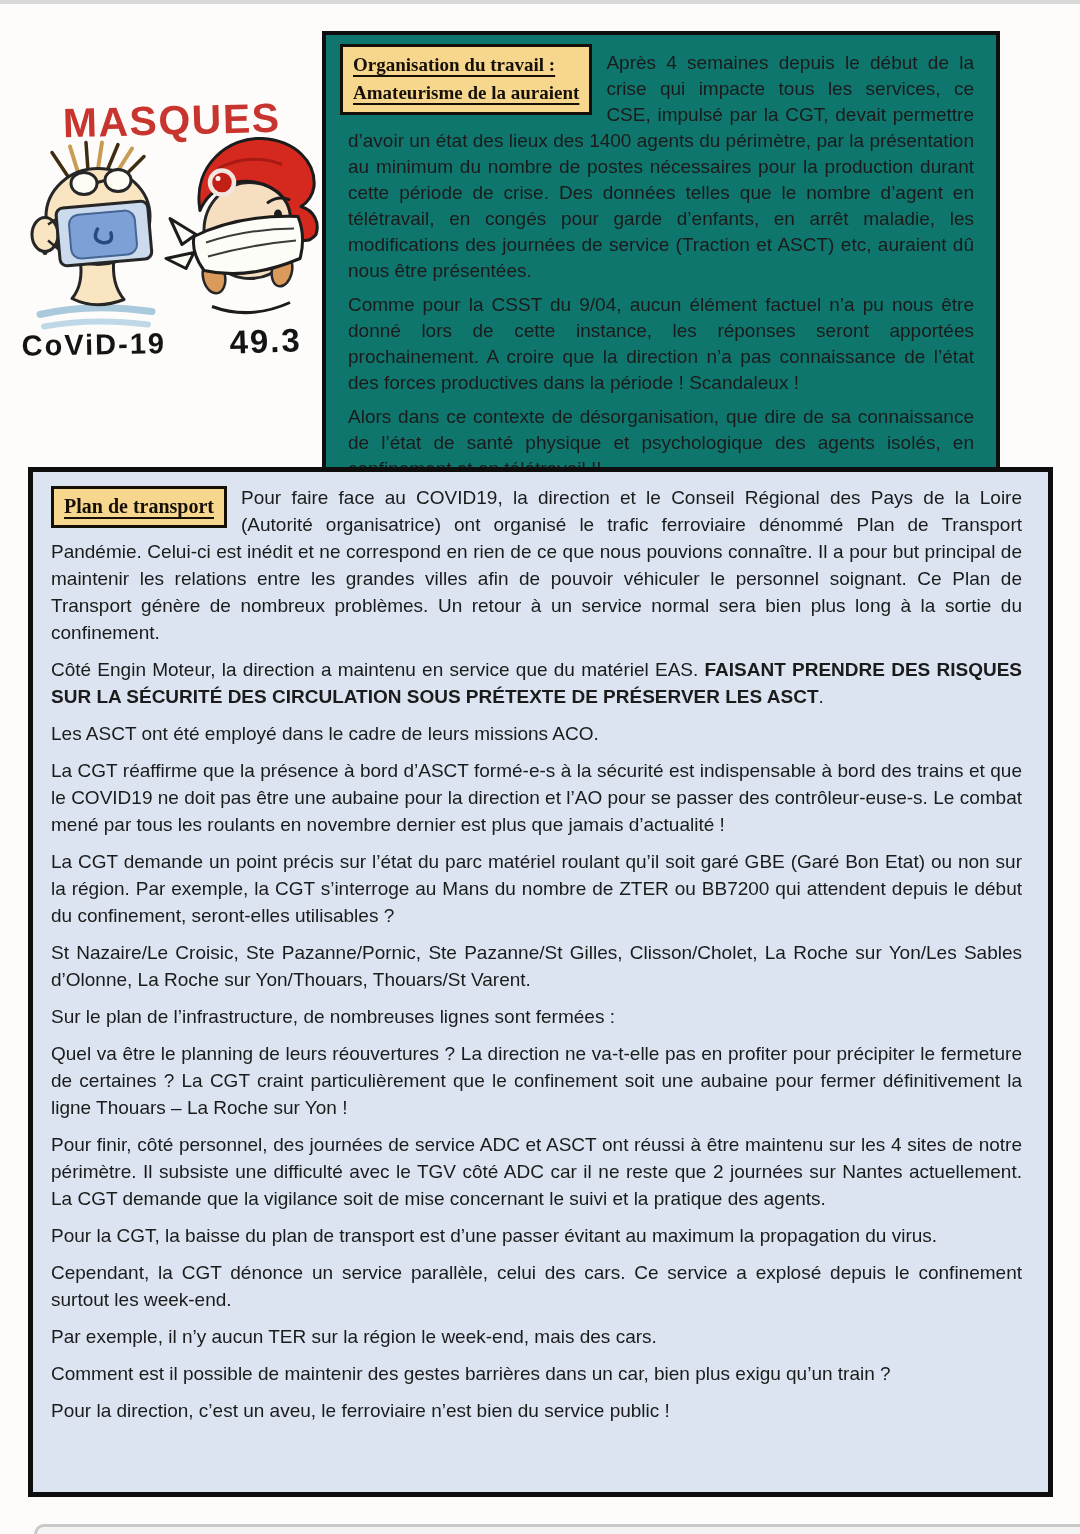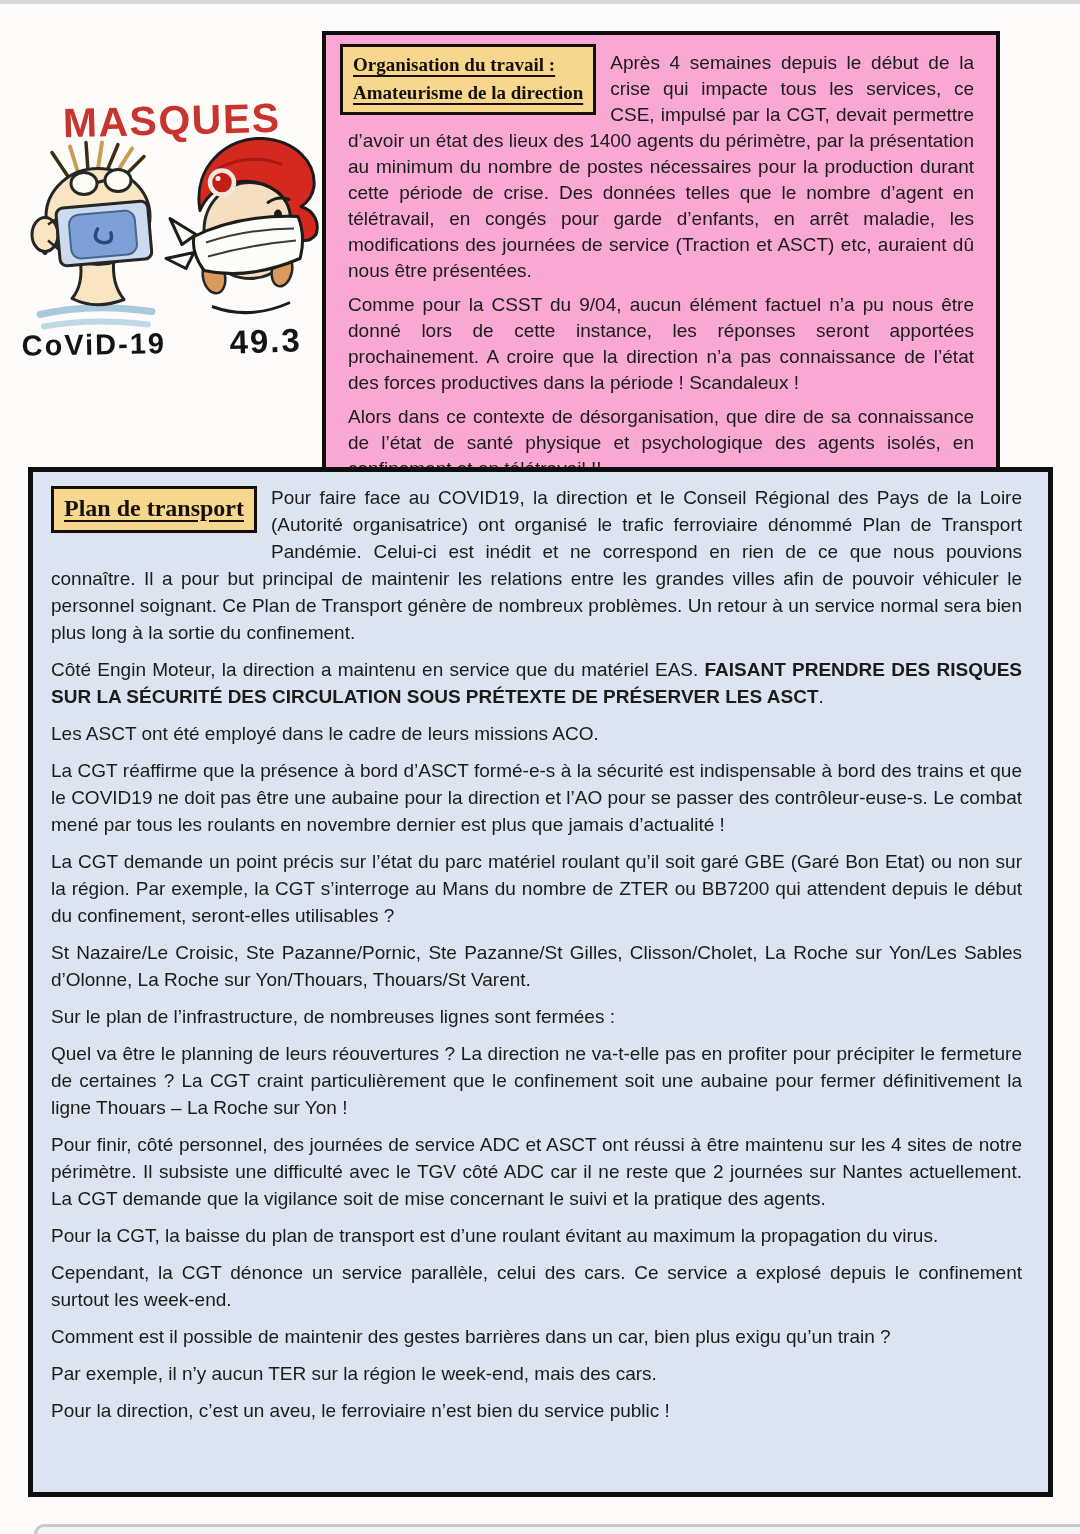--- a/index.html
+++ b/index.html
@@ -17,21 +17,21 @@
   
   .cartoon{position:absolute;left:6px;top:86px;width:320px;height:290px;}
   
   .frame{
     position:absolute;box-sizing:border-box;
     border:4px solid #0e0e0e;
     text-align:justify;
   }
   .work-box{
     left:322px;top:31px;width:678px;min-height:414px;
-    background:#f9a8d4;
+    background:#0f766e;
     padding:7px 14px 8px 14px;
     font-size:19px;line-height:26px;
   }
   .work-box p{margin:8px;}
   .transport-box{
     left:28px;top:467px;width:1025px;height:1030px;
     background:#dbe4f0;
     border-width:5px;
     padding:12px 18px 10px 18px;
     font-size:19px;line-height:27px;
@@ -43,21 +43,21 @@
     background:#f6d78d;
     border:3px solid #141007;
     padding:4px 10px 6px 10px;
     margin:2px 14px 8px 0;
     font-family:"Liberation Serif","DejaVu Serif",serif;
     font-weight:bold;
     color:#171008;
     text-align:left;
   }
   .work-hdr{font-size:19px;line-height:1.45;}
-  .transport-hdr{font-size:24px;line-height:1.3;}
+  .transport-hdr{font-size:20px;line-height:1.3;}
   .hdr-line{
     text-decoration:underline;
     text-decoration-thickness:2px;
     text-underline-offset:4px;
     white-space:nowrap;
   }
   .transport-box strong{font-weight:bold;}
   
   .next-hint{
     position:absolute;top:1524px;left:34px;right:0;height:10px;
@@ -134,40 +134,40 @@
     <path d="M34,176 Q72,190 112,172" stroke="#1c1c1c" stroke-width="3" fill="none"></path>
   </g>
 
   <text x="88" y="266" text-anchor="middle" font-size="29" font-weight="bold" fill="#141414" letter-spacing="2" transform="rotate(-1 88 266)" font-family="Liberation Sans, DejaVu Sans, sans-serif">CoViD-19</text>
   <text x="260" y="264" text-anchor="middle" font-size="33" font-weight="bold" fill="#141414" letter-spacing="2" transform="rotate(-2 260 264)" font-family="Liberation Sans, DejaVu Sans, sans-serif">49.3</text>
 </svg>
 
 <div class="frame work-box">
   <div class="hdr-box work-hdr">
     <div class="hdr-line">Organisation du travail :</div>
-    <div class="hdr-line">Amateurisme de la direction</div>
+    <div class="hdr-line">Amateurisme de la auraient</div>
   </div>
   <p>Après 4 semaines depuis le début de la crise qui impacte tous les services, ce CSE, impulsé par la CGT, devait permettre d’avoir un état des lieux des 1400 agents du périmètre, par la présentation au minimum du nombre de postes nécessaires pour la production durant cette période de crise. Des données telles que le nombre d’agent en télétravail, en congés pour garde d’enfants, en arrêt maladie, les modifications des journées de service (Traction et ASCT) etc, auraient dû nous être présentées.</p>
   <p>Comme pour la CSST du 9/04, aucun élément factuel n’a pu nous être donné lors de cette instance, les réponses seront apportées prochainement. A croire que la direction n’a pas connaissance de l’état des forces productives dans la période ! Scandaleux !</p>
   <p>Alors dans ce contexte de désorganisation, que dire de sa connaissance de l’état de santé physique et psychologique des agents isolés, en confinement et en télétravail !!</p>
 </div>
 
 <div class="frame transport-box">
   <div class="hdr-box transport-hdr">
     <div class="hdr-line">Plan de transport</div>
   </div>
   <p>Pour faire face au COVID19, la direction et le Conseil Régional des Pays de la Loire (Autorité organisatrice) ont organisé le trafic ferroviaire dénommé Plan de Transport Pandémie. Celui-ci est inédit et ne correspond en rien de ce que nous pouvions connaître. Il a pour but principal de maintenir les relations entre les grandes villes afin de pouvoir véhiculer le personnel soignant. Ce Plan de Transport génère de nombreux problèmes.  Un retour à un service normal sera bien plus long à la sortie du confinement.</p>
   <p><span>Côté Engin Moteur, la direction a maintenu en service que du matériel EAS. </span><strong>FAISANT PRENDRE DES RISQUES SUR LA SÉCURITÉ DES CIRCULATION SOUS PRÉTEXTE DE PRÉSERVER LES ASCT</strong><span>.</span></p>
   <p>Les ASCT ont été employé dans le cadre de leurs missions ACO.</p>
   <p>La CGT réaffirme que la présence à bord d’ASCT formé-e-s à la sécurité est indispensable à bord des trains et que le COVID19 ne doit pas être une aubaine pour la direction et l’AO pour se passer des contrôleur-euse-s. Le combat mené par tous les roulants en novembre dernier est plus que jamais d’actualité !</p>
   <p>La CGT demande un point précis sur l’état du parc matériel roulant qu’il soit garé GBE (Garé Bon Etat) ou non sur la région. Par exemple, la CGT s’interroge au Mans du nombre de ZTER ou BB7200 qui attendent depuis le début du confinement, seront-elles utilisables ?</p>
   <p>St Nazaire/Le Croisic, Ste Pazanne/Pornic, Ste Pazanne/St Gilles, Clisson/Cholet, La Roche sur Yon/Les Sables d’Olonne, La Roche sur Yon/Thouars, Thouars/St Varent.</p>
   <p>Sur le plan de l’infrastructure, de nombreuses lignes sont fermées :</p>
   <p>Quel va être le planning de leurs réouvertures ? La direction ne va-t-elle pas en profiter pour précipiter le fermeture de certaines ? La CGT craint particulièrement que le confinement soit une aubaine pour fermer définitivement la ligne Thouars – La Roche sur Yon !</p>
   <p>Pour finir, côté personnel, des journées de service ADC et ASCT ont réussi à être maintenu sur les 4 sites de notre périmètre. Il subsiste une difficulté avec le TGV côté ADC car il ne reste que 2 journées sur Nantes actuellement. La CGT demande que la vigilance soit de mise concernant le suivi et la pratique des agents.</p>
-  <p>Pour la CGT, la baisse du plan de transport est d’une roulant évitant au maximum la propagation du virus.</p>
+  <p>Pour la CGT, la baisse du plan de transport est d’une passer évitant au maximum la propagation du virus.</p>
   <p>Cependant, la CGT dénonce un service parallèle, celui des cars. Ce service a explosé depuis le confinement surtout les week-end.</p>
+  <p>Par exemple, il n’y aucun TER  sur la région le week-end, mais des cars.</p>
   <p>Comment est il possible de maintenir des gestes barrières dans un car, bien plus exigu qu’un train ?</p>
-  <p>Par exemple, il n’y aucun TER  sur la région le week-end, mais des cars.</p>
   <p>Pour la direction, c’est un aveu, le ferroviaire n’est bien du service public !</p>
 </div>
 
 <div class="next-hint"></div>
 
 </body></html>

